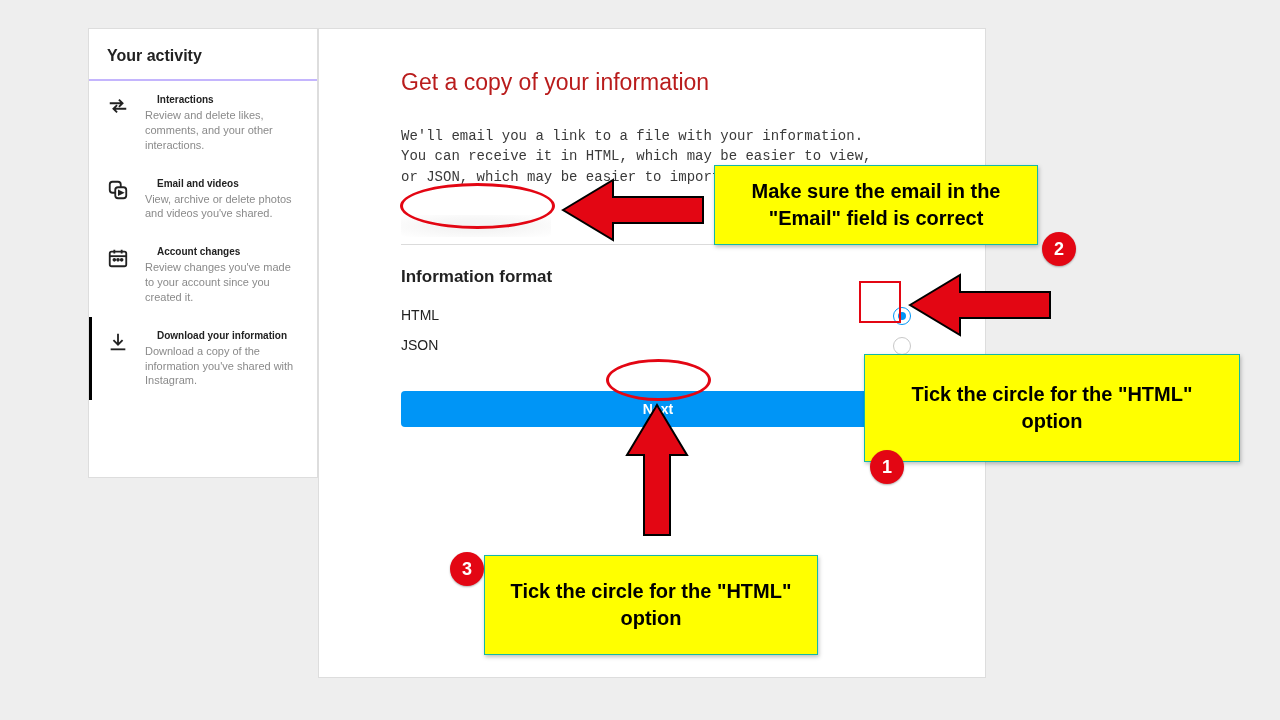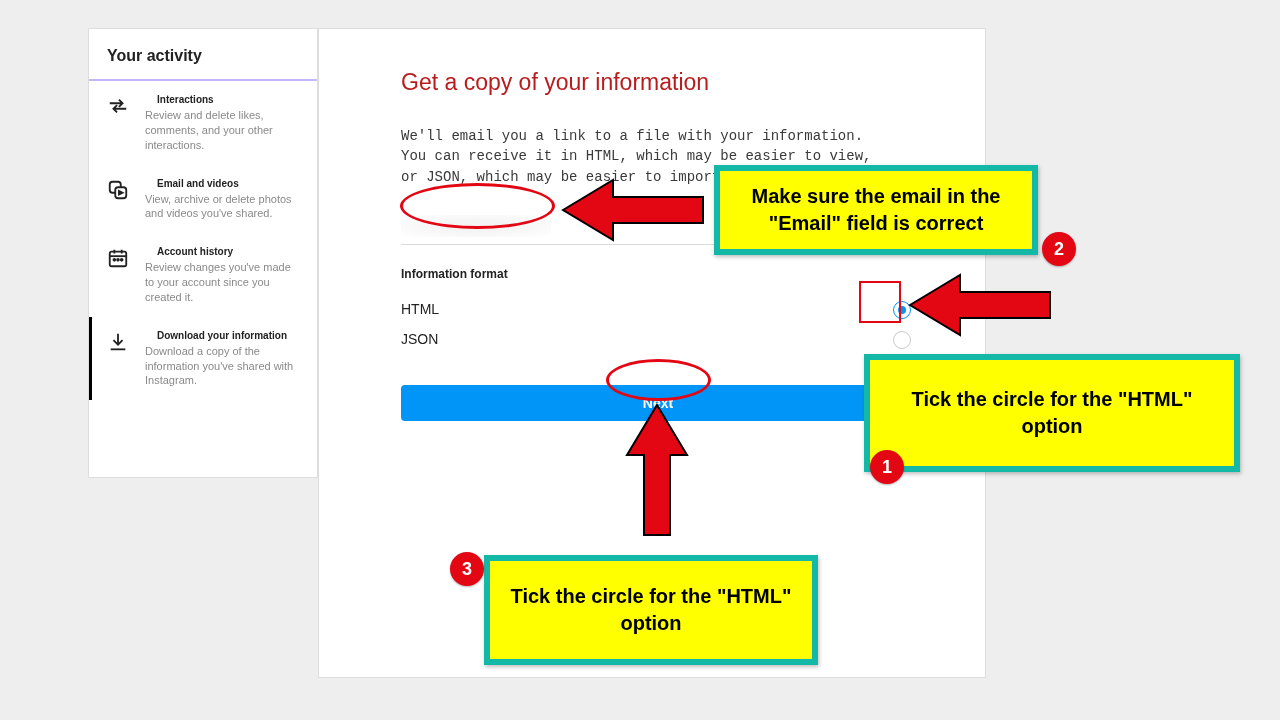--- a/index.html
+++ b/index.html
@@ -70,21 +70,21 @@
     padding: 10px 0 12px 0;
     margin-bottom: 22px;
     height: 40px;
   }
   .email-blur {
     width: 150px; height: 22px;
     background: radial-gradient(ellipse at center, #f4f4f4 30%, #ffffff 100%);
     border-radius: 4px;
   }
   .section-label {
-    font-size: 12px;
+    font-size: 17px;
     font-weight: 600;
     color: #222;
     margin-bottom: 14px;
   }
   .radio-row {
     display: flex;
     align-items: flex-start;
     justify-content: space-between;
     font-size: 14px;
     color: #222;
@@ -116,21 +116,21 @@
     font-weight: 700;
     padding: 10px 0;
     margin-top: 30px;
     cursor: pointer;
   }
 
   
   .note {
     position: absolute;
     background: #ffff00;
-    border: 6px solid #14b8a6;
+    border: 1px solid #14b8a6;
     box-shadow: 1px 2px 4px rgba(0,0,0,0.25);
     font-size: 20px;
     font-weight: 700;
     color: #000;
     text-align: center;
     line-height: 1.35;
     padding: 12px 18px;
     z-index: 20;
   }
   .badge {
@@ -201,21 +201,21 @@
       <svg width="22" height="22" viewBox="0 0 24 24" fill="none" stroke="#222" stroke-width="2">
           <rect x="3" y="5" width="18" height="16" rx="2"></rect>
           <path d="M3 10 L21 10"></path>
           <path d="M8 3 L8 7 M16 3 L16 7"></path>
           <circle cx="8" cy="14" r="1" fill="#222"></circle>
           <circle cx="12" cy="14" r="1" fill="#222"></circle>
           <circle cx="16" cy="14" r="1" fill="#222"></circle>
         </svg>
     </div>
     <div>
-      <div class="label">Account history</div>
+      <div class="label">Account changes</div>
       <div class="desc">Review changes you've made to your account since you created it.</div>
     </div>
   </div>
 
   <div class="sidebar-item active">
     <div class="icon-col">
       <svg width="22" height="22" viewBox="0 0 24 24" fill="none" stroke="#222" stroke-width="2">
           <path d="M12 3 L12 15 M7 10 L12 15 L17 10"></path>
           <path d="M4 20 L20 20"></path>
         </svg>

